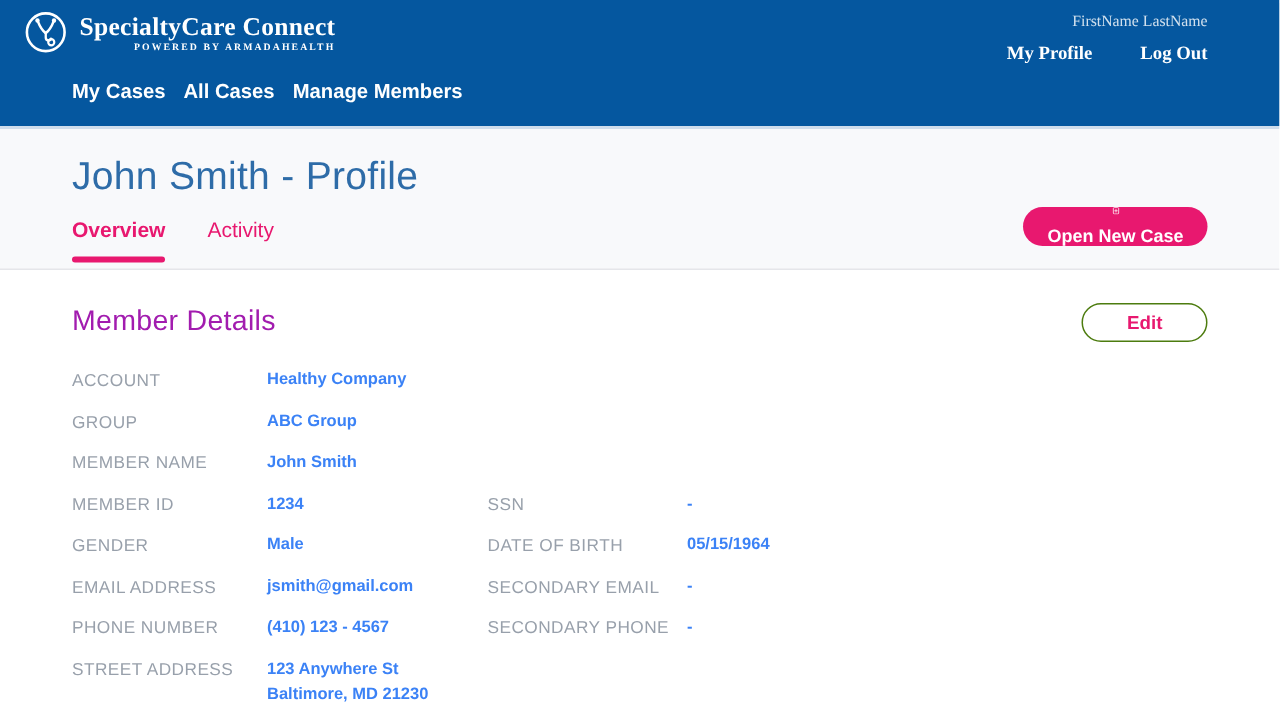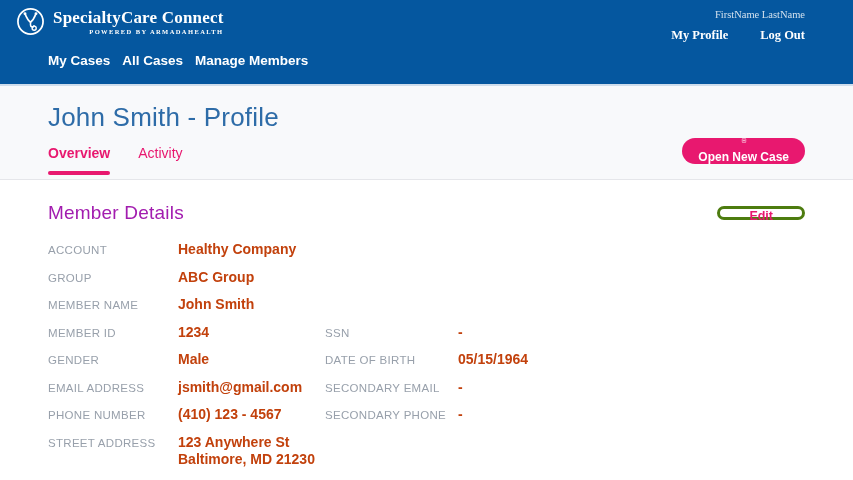--- a/index.html
+++ b/index.html
@@ -84,38 +84,38 @@
     font-family: "Liberation Sans", sans-serif;
     font-size: 12px; font-weight: 700; cursor: pointer; white-space: nowrap; flex-direction: column;
   }
 
   
   .main { padding: 22px 48px 0 48px; background: #ffffff; }
   .section-head { display: flex; justify-content: space-between; align-items: center; }
   .section-title { color: #a21caf; font-size: 19px; font-weight: 400; letter-spacing: 0.2px; }
   .edit-btn {
     background: #ffffff; color: #E8186F;
-    border: 3px solid #4d7c0f; border-radius: 14px;
-    height: 14px; padding: 0 29px;
+    border: 1px solid #4d7c0f; border-radius: 14px;
+    height: 26px; padding: 0 29px;
     font-family: "Liberation Sans", sans-serif;
     font-size: 12.5px; font-weight: 700; cursor: pointer;
   }
   .fields { margin-top: 17px; }
   .field-row {
     display: grid;
     grid-template-columns: 130px 147px 133px auto;
     align-items: start;
     min-height: 27.5px;
   }
   .flabel {
     color: #98A0AB; font-size: 11.5px; letter-spacing: 0.3px;
     line-height: 16px; padding-top: 1px;
   }
   .fvalue {
-    color: #c2410c; font-size: 14px; font-weight: 700;
+    color: #3b82f6; font-size: 11px; font-weight: 700;
     line-height: 17px; white-space: pre-line;
   }
 </style>
 </head>
 <body>
 
 <div class="header">
   <div class="header-top">
     <div class="brand">
       <svg class="brand-icon" viewBox="0 0 30 30">

